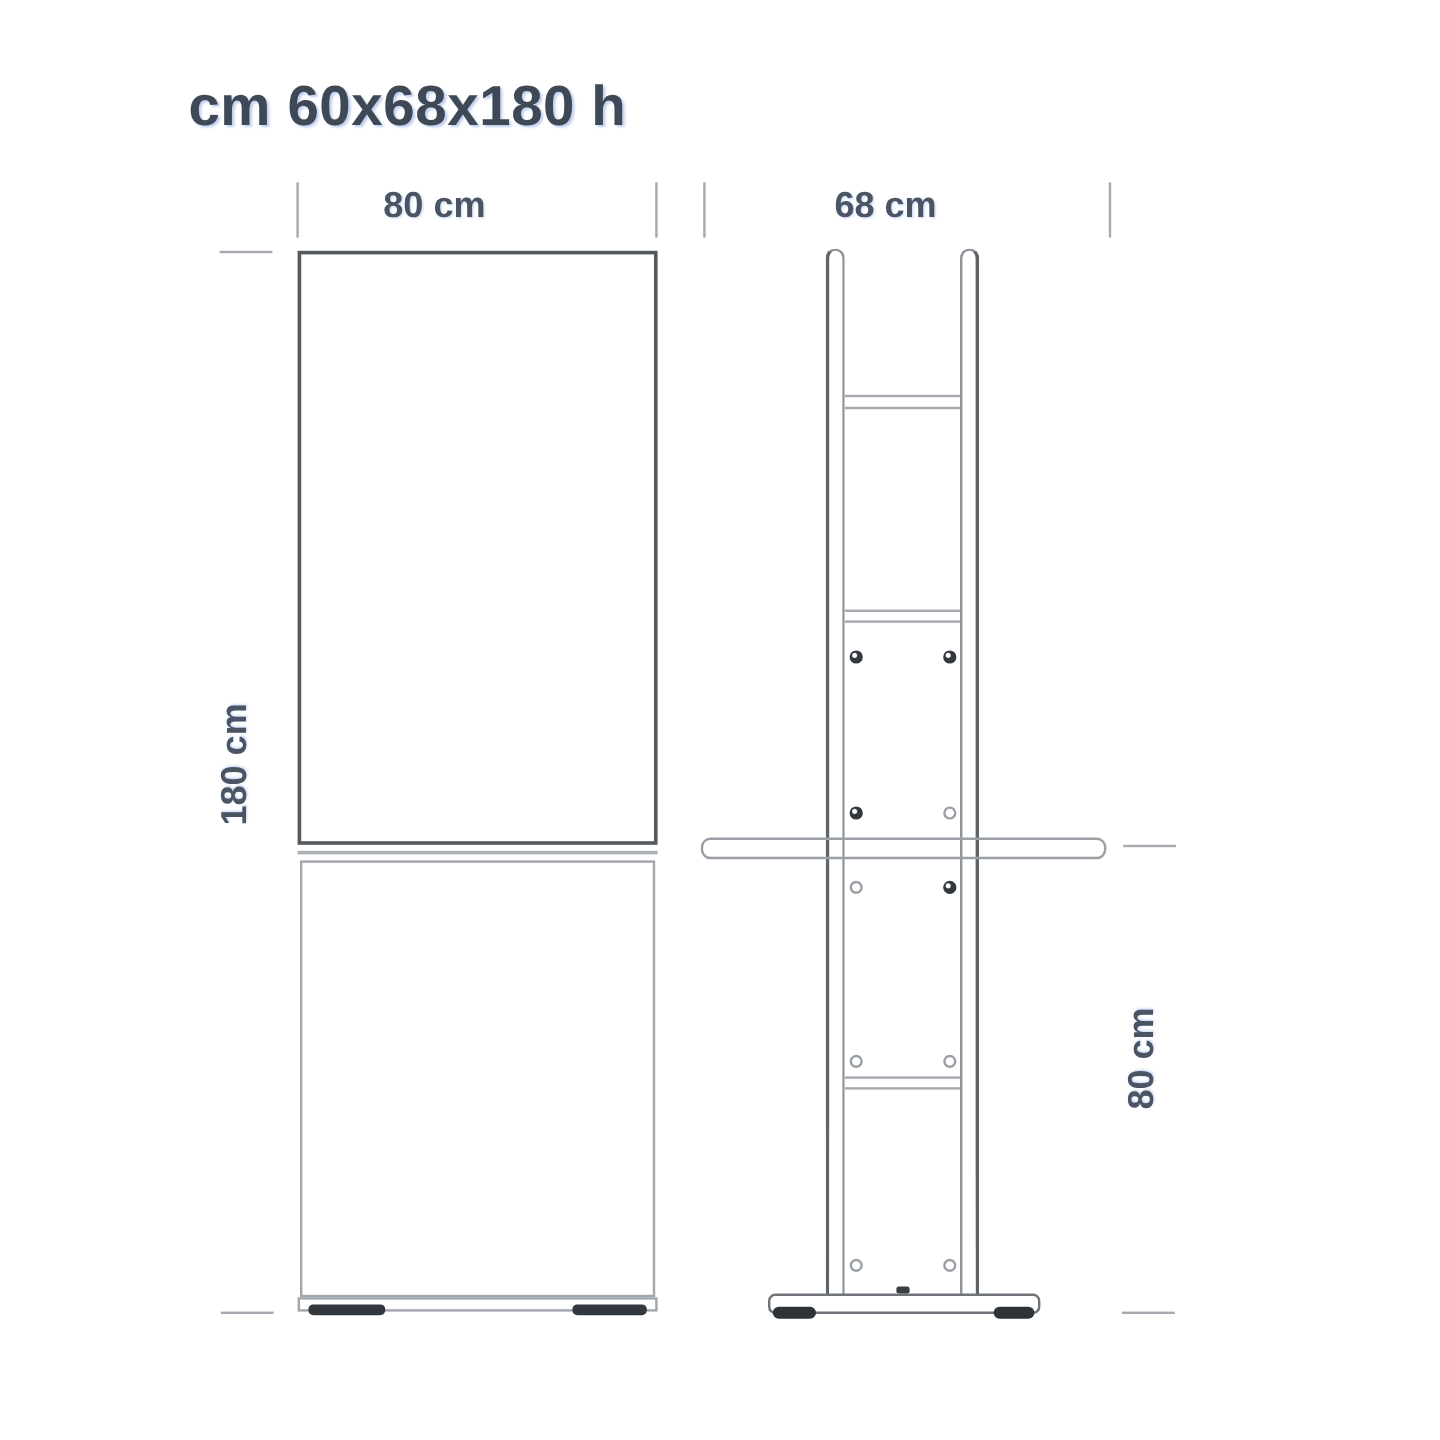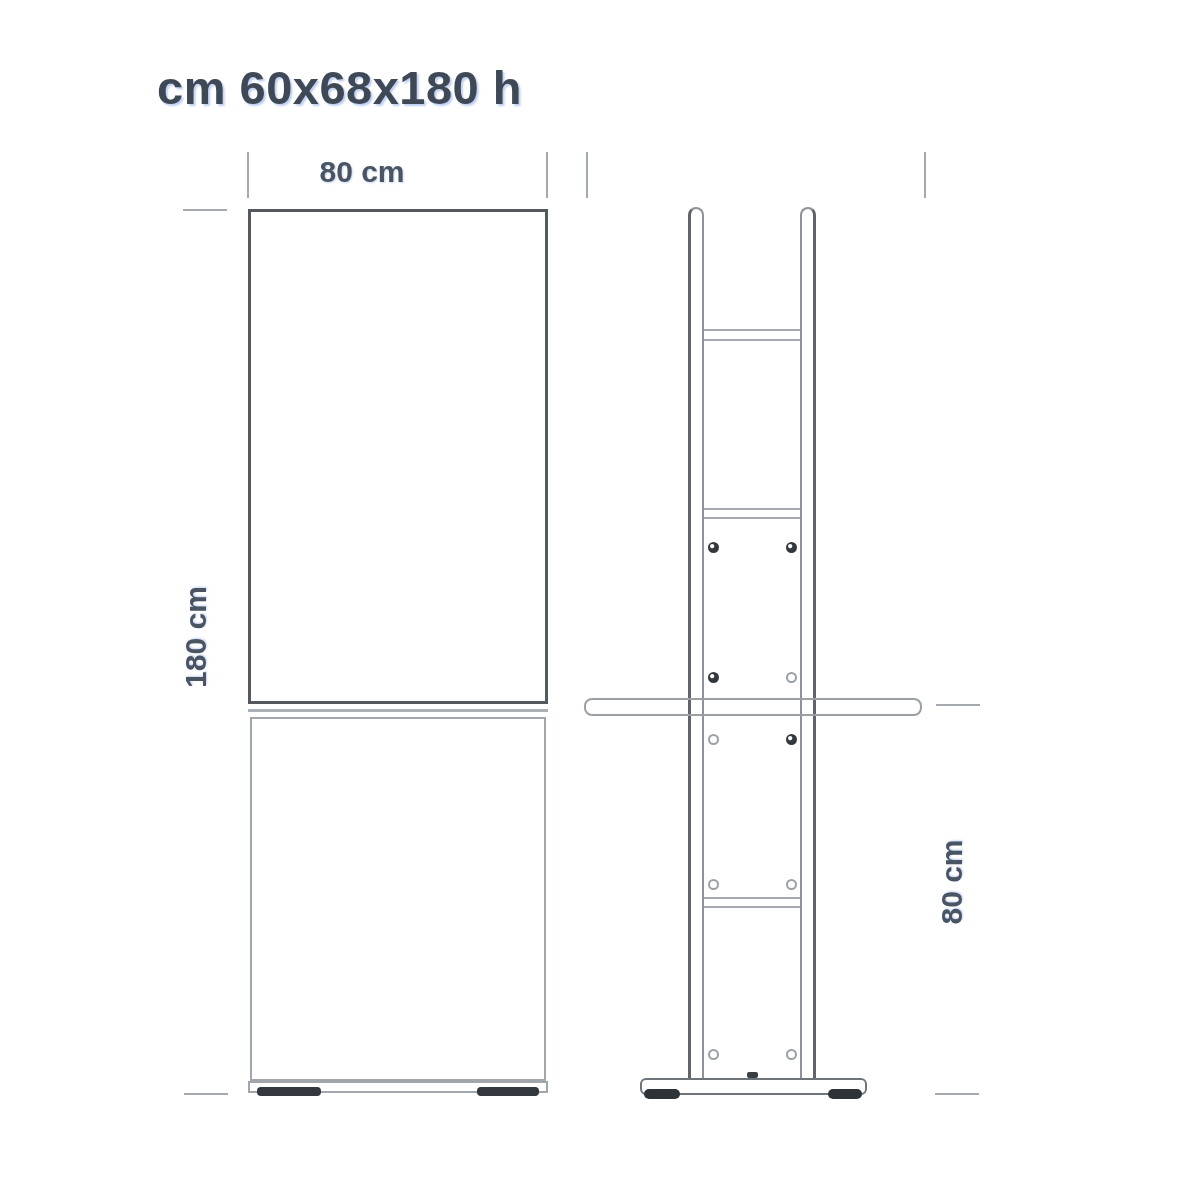--- a/index.html
+++ b/index.html
@@ -95,20 +95,21 @@
     <div class="abs lower-panel"></div>
     <div class="abs plinth"></div>
     <div class="abs foot" style="left:257px;top:1087px;width:64px;"></div>
     <div class="abs foot" style="left:477px;top:1087px;width:62px;"></div>
   </div>
 
   <div class="group">
 
     <div class="abs vtick" style="left:586px;top:152px;"></div>
     <div class="abs vtick" style="left:924px;top:152px;"></div>
+    <div class="abs dimlabel" style="left:638px;top:155px;width:200px;">68 cm</div>
 
     <div class="abs htick" style="left:936px;top:704px;"></div>
     <div class="abs htick" style="left:935px;top:1093px;"></div>
     <div class="abs dimlabel rot" style="left:892px;top:865px;width:120px;height:34px;">80 cm</div>
 
     <div class="abs post post-left"></div>
     <div class="abs post post-right"></div>
 
     <div class="abs crossbar" style="top:329px;"></div>
     <div class="abs crossbar" style="top:339px;"></div>

